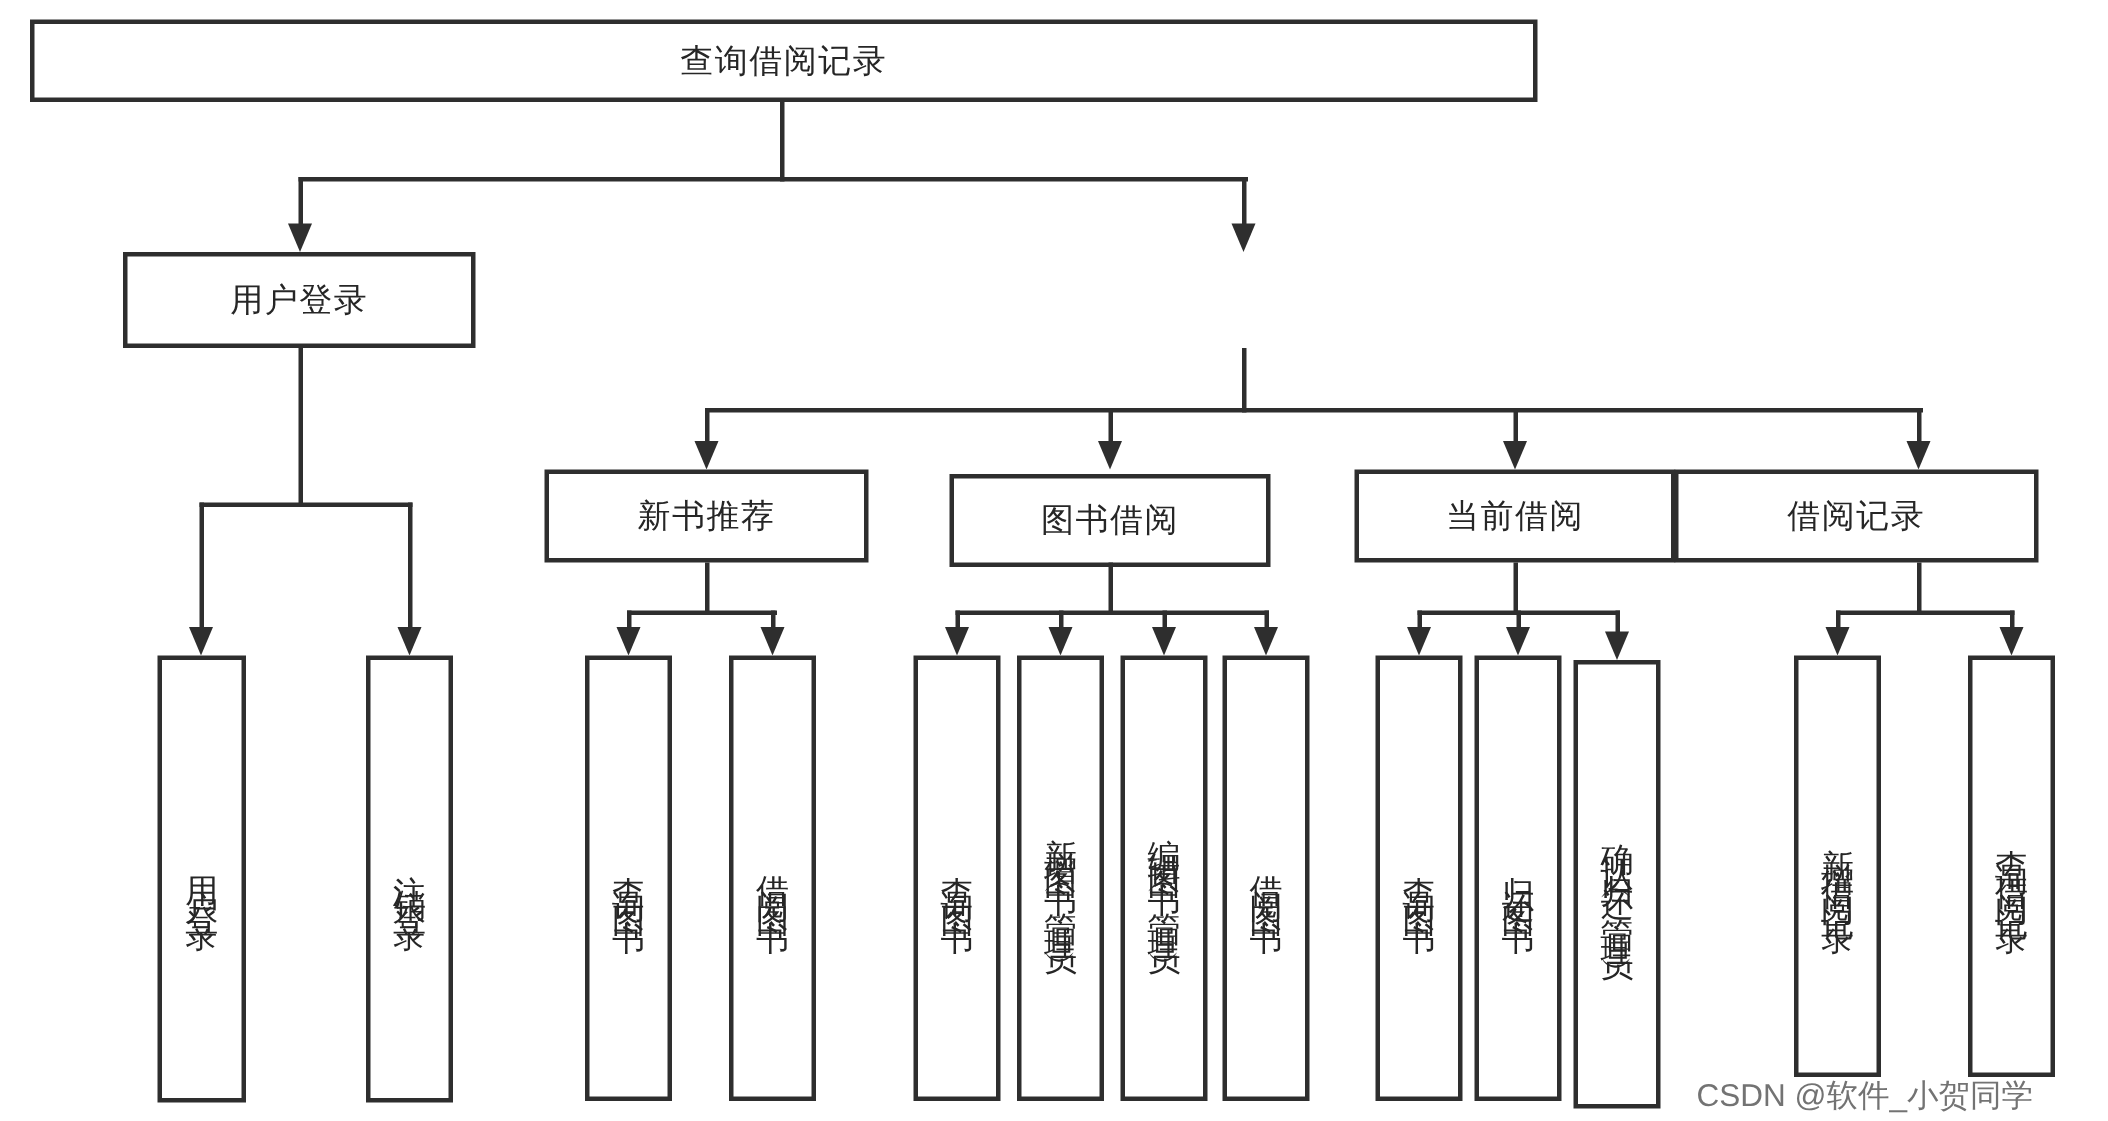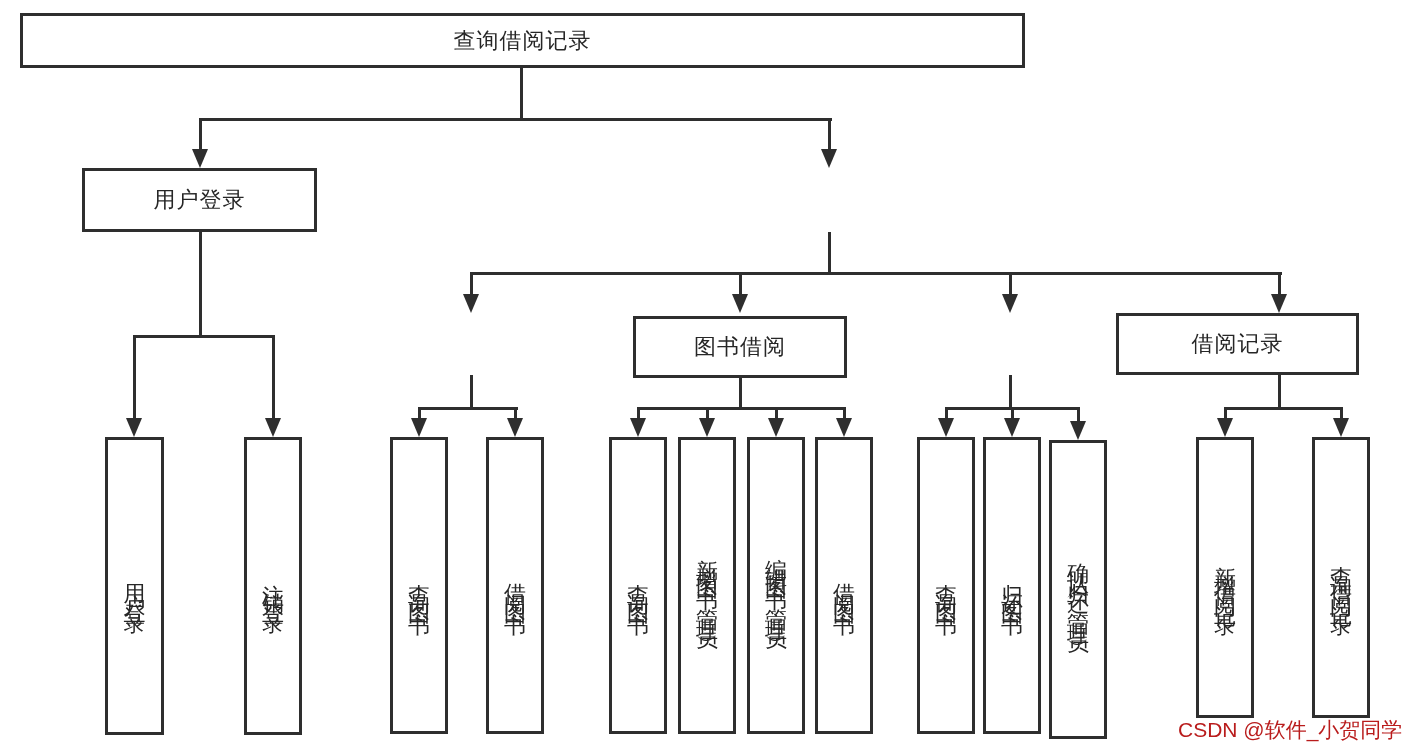--- a/index.html
+++ b/index.html
@@ -45,24 +45,24 @@
   .arrow {
     position: absolute;
     width: 0;
     height: 0;
     border-left: 8px solid transparent;
     border-right: 8px solid transparent;
     border-top: 19px solid #2e2e2e;
   }
   .watermark {
     position: absolute;
-    left: 1178px;
+    left: 1131px;
     top: 716px;
     font-size: 21px;
-    color: #b91c1c;
+    color: #737373;
     white-space: nowrap;
   }
 </style>
 </head>
 <body>
 
 <div class="stage">
 
   <div class="box" style="left:20px; top:13px; width:1005px; height:55px;">
     <span class="hlabel">查询借阅记录</span>
@@ -90,22 +90,28 @@
   <div class="line" style="left:470px; top:272px; width:812px; height:3px;"></div>
   <div class="line" style="left:470px; top:272px; width:3px; height:25px;"></div>
   <div class="arrow" style="left:463px; top:294px;"></div>
   <div class="line" style="left:739px; top:272px; width:3px; height:25px;"></div>
   <div class="arrow" style="left:732px; top:294px;"></div>
   <div class="line" style="left:1009px; top:272px; width:3px; height:25px;"></div>
   <div class="arrow" style="left:1002px; top:294px;"></div>
   <div class="line" style="left:1278px; top:272px; width:3px; height:25px;"></div>
   <div class="arrow" style="left:1271px; top:294px;"></div>
 
+  <div class="box" style="left:363px; top:313px; width:216px; height:62px;">
+    <span class="hlabel">新书推荐</span>
+  </div>
   <div class="box" style="left:633px; top:316px; width:214px; height:62px;">
     <span class="hlabel">图书借阅</span>
+  </div>
+  <div class="box" style="left:903px; top:313px; width:214px; height:62px;">
+    <span class="hlabel">当前借阅</span>
   </div>
   <div class="box" style="left:1116px; top:313px; width:243px; height:62px;">
     <span class="hlabel">借阅记录</span>
   </div>
 
   <div class="line" style="left:470px; top:375px; width:3px; height:35px;"></div>
   <div class="line" style="left:418px; top:407px; width:100px; height:3px;"></div>
   <div class="line" style="left:418px; top:407px; width:3px; height:14px;"></div>
   <div class="arrow" style="left:411px; top:418px;"></div>
   <div class="line" style="left:514px; top:407px; width:3px; height:14px;"></div>

